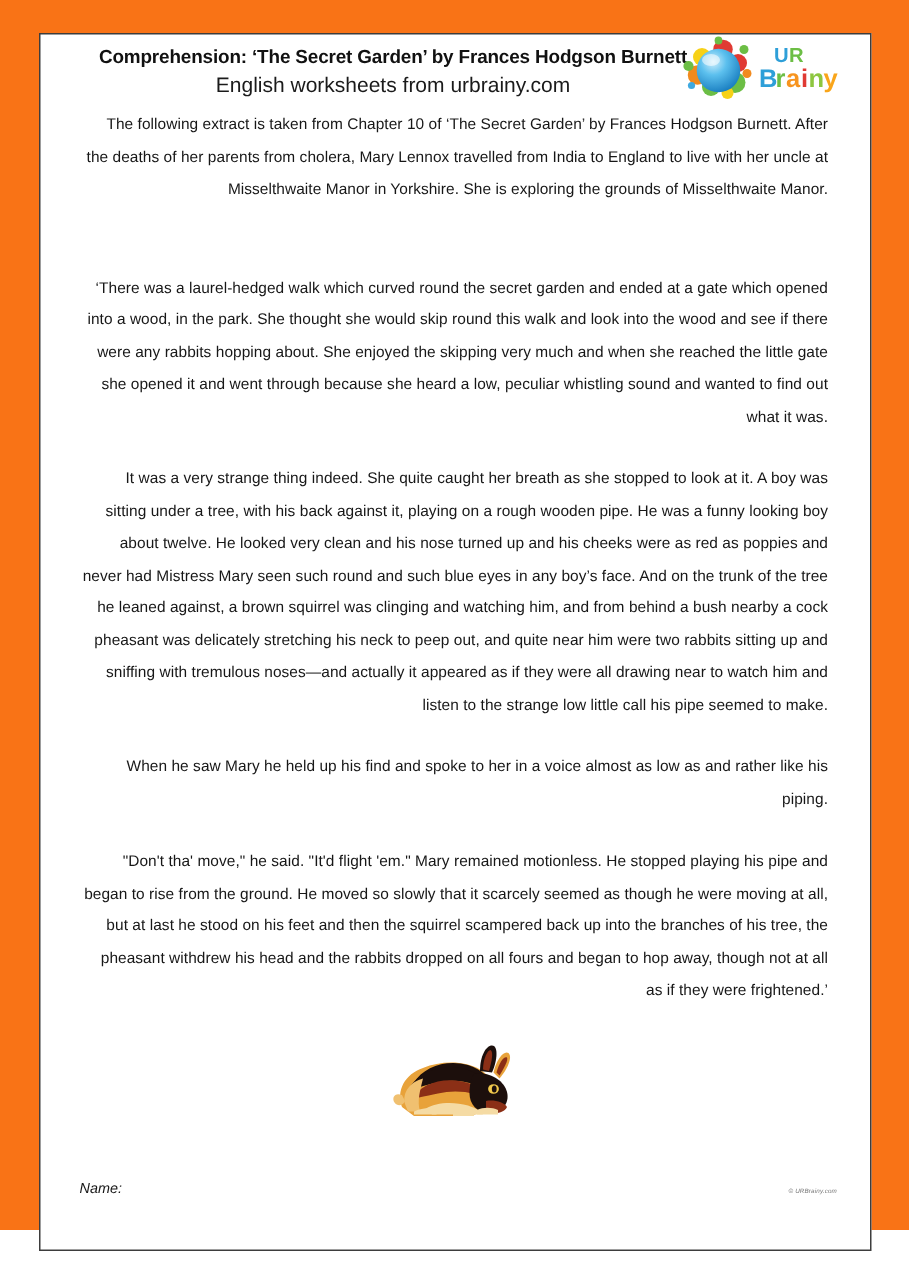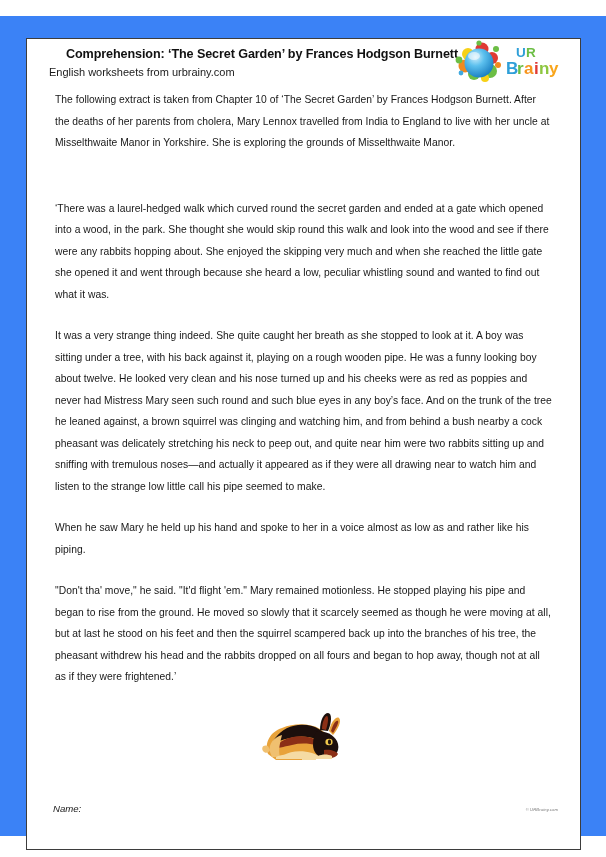--- a/index.html
+++ b/index.html
@@ -12,24 +12,24 @@
     width: 606px;
     height: 857px;
     font-family: "Liberation Sans", sans-serif;
     color: #1a1a1a;
     overflow: hidden;
   }
 
   
   .page {
     position: absolute;
-    left: 0; top: 16px;
+    left: 0; top: 0;
     width: 606px;
     height: 820px;
-    background: #3b82f6;
+    background: #f97316;
   }
   .sheet {
     position: absolute;
     left: 26px;
     top: 22px;
     width: 555px;
     height: 812px;
     border: 1px solid #3d3d3d;
     background: #ffffff;
   }
@@ -44,21 +44,22 @@
     text-align: center;
     font-size: 12.6px;
     font-weight: bold;
     letter-spacing: -0.1px;
     color: #111111;
     padding: 0 105px 0 22px;
     line-height: 15px;
     white-space: nowrap;
   }
   .subtitle {
-    font-size: 11px;
+    text-align: center;
+    font-size: 14px;
     color: #1a1a1a;
     padding: 4px 105px 0 22px;
     line-height: 12px;
   }
 
   
   .logo {
     position: absolute;
     right: 8px;
     top: 1px;
@@ -69,21 +70,21 @@
 
   
   .content {
     padding: 0 28px 0 28px;
   }
   p.para {
     font-size: 10.3px;
     line-height: 21.5px;
     color: #171717;
     margin: 0 0 20px 0;
-    text-align: left;
+    text-align: right;
     letter-spacing: 0.04px;
   }
   p.intro { margin-bottom: 44px; }
   p.last  { margin-bottom: 0; }
 
   
   .figure-wrap {
     margin-top: 22px;
     display: flex;
     justify-content: center;
@@ -169,21 +170,21 @@
           <text x="87" y="34" font-family="'Liberation Sans', sans-serif" font-size="17" font-weight="bold" fill="#8dc63f">n</text>
           <text x="97" y="34" font-family="'Liberation Sans', sans-serif" font-size="17" font-weight="bold" fill="#f9a51a">y</text>
         </svg>
       </div>
     </div>
 
     <div class="content">
       <p class="para intro">The following extract is taken from Chapter 10 of ‘The Secret Garden’ by Frances Hodgson Burnett. After the deaths of her parents from cholera, Mary Lennox travelled from India to England to live with her uncle at Misselthwaite Manor in Yorkshire. She is exploring the grounds of Misselthwaite Manor.</p>
       <p class="para">‘There was a laurel-hedged walk which curved round the secret garden and ended at a gate which opened into a wood, in the park. She thought she would skip round this walk and look into the wood and see if there were any rabbits hopping about. She enjoyed the skipping very much and when she reached the little gate she opened it and went through because she heard a low, peculiar whistling sound and wanted to find out what it was.</p>
       <p class="para">It was a very strange thing indeed. She quite caught her breath as she stopped to look at it. A boy was sitting under a tree, with his back against it, playing on a rough wooden pipe. He was a funny looking boy about twelve. He looked very clean and his nose turned up and his cheeks were as red as poppies and never had Mistress Mary seen such round and such blue eyes in any boy’s face. And on the trunk of the tree he leaned against, a brown squirrel was clinging and watching him, and from behind a bush nearby a cock pheasant was delicately stretching his neck to peep out, and quite near him were two rabbits sitting up and sniffing with tremulous noses—and actually it appeared as if they were all drawing near to watch him and listen to the strange low little call his pipe seemed to make.</p>
-      <p class="para">When he saw Mary he held up his hand and spoke to her in a voice almost as low as and rather like his piping.</p>
+      <p class="para">When he saw Mary he held up his find and spoke to her in a voice almost as low as and rather like his piping.</p>
       <p class="para last">"Don't tha' move," he said. "It'd flight 'em." Mary remained motionless. He stopped playing his pipe and began to rise from the ground. He moved so slowly that it scarcely seemed as though he were moving at all, but at last he stood on his feet and then the squirrel scampered back up into the branches of his tree, the pheasant withdrew his head and the rabbits dropped on all fours and began to hop away, though not at all as if they were frightened.’</p>
 
       <div class="figure-wrap">
         <svg class="rabbit" viewBox="0 0 92 62">
 
           <path d="M10 44 C6 33 12 22 24 18 C36 13 52 13 62 19 C70 24 74 32 72 40 C70 47 60 50 46 50 L18 50 Z" fill="#e8a23a"></path>
 
           <path d="M18 28 C24 17 40 12 54 16 C64 19 70 26 71 33 C62 26 48 22 36 24 C28 25 22 27 18 28 Z" fill="#1c0f0c"></path>
           <path d="M14 34 C18 22 34 15 50 18 C62 21 69 28 71 36 C63 29 49 25 37 27 C27 29 19 31 14 34 Z" fill="#1c0f0c"></path>
 

